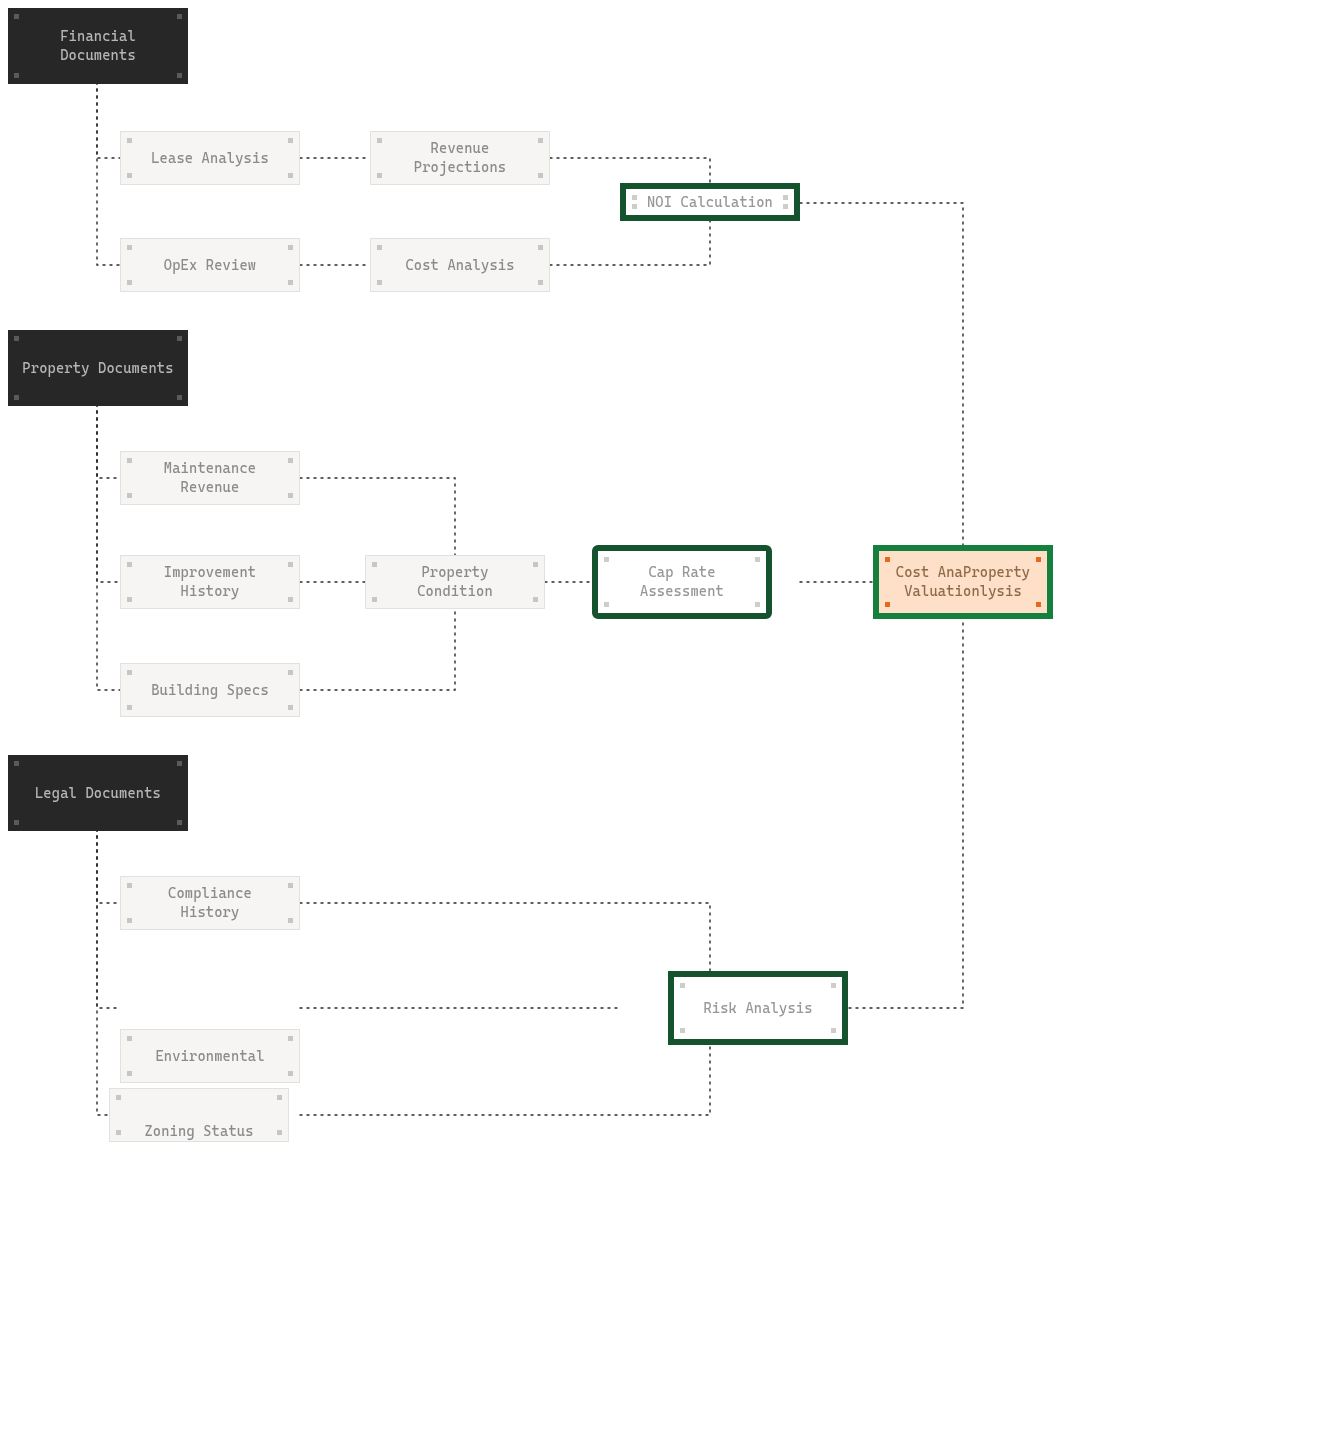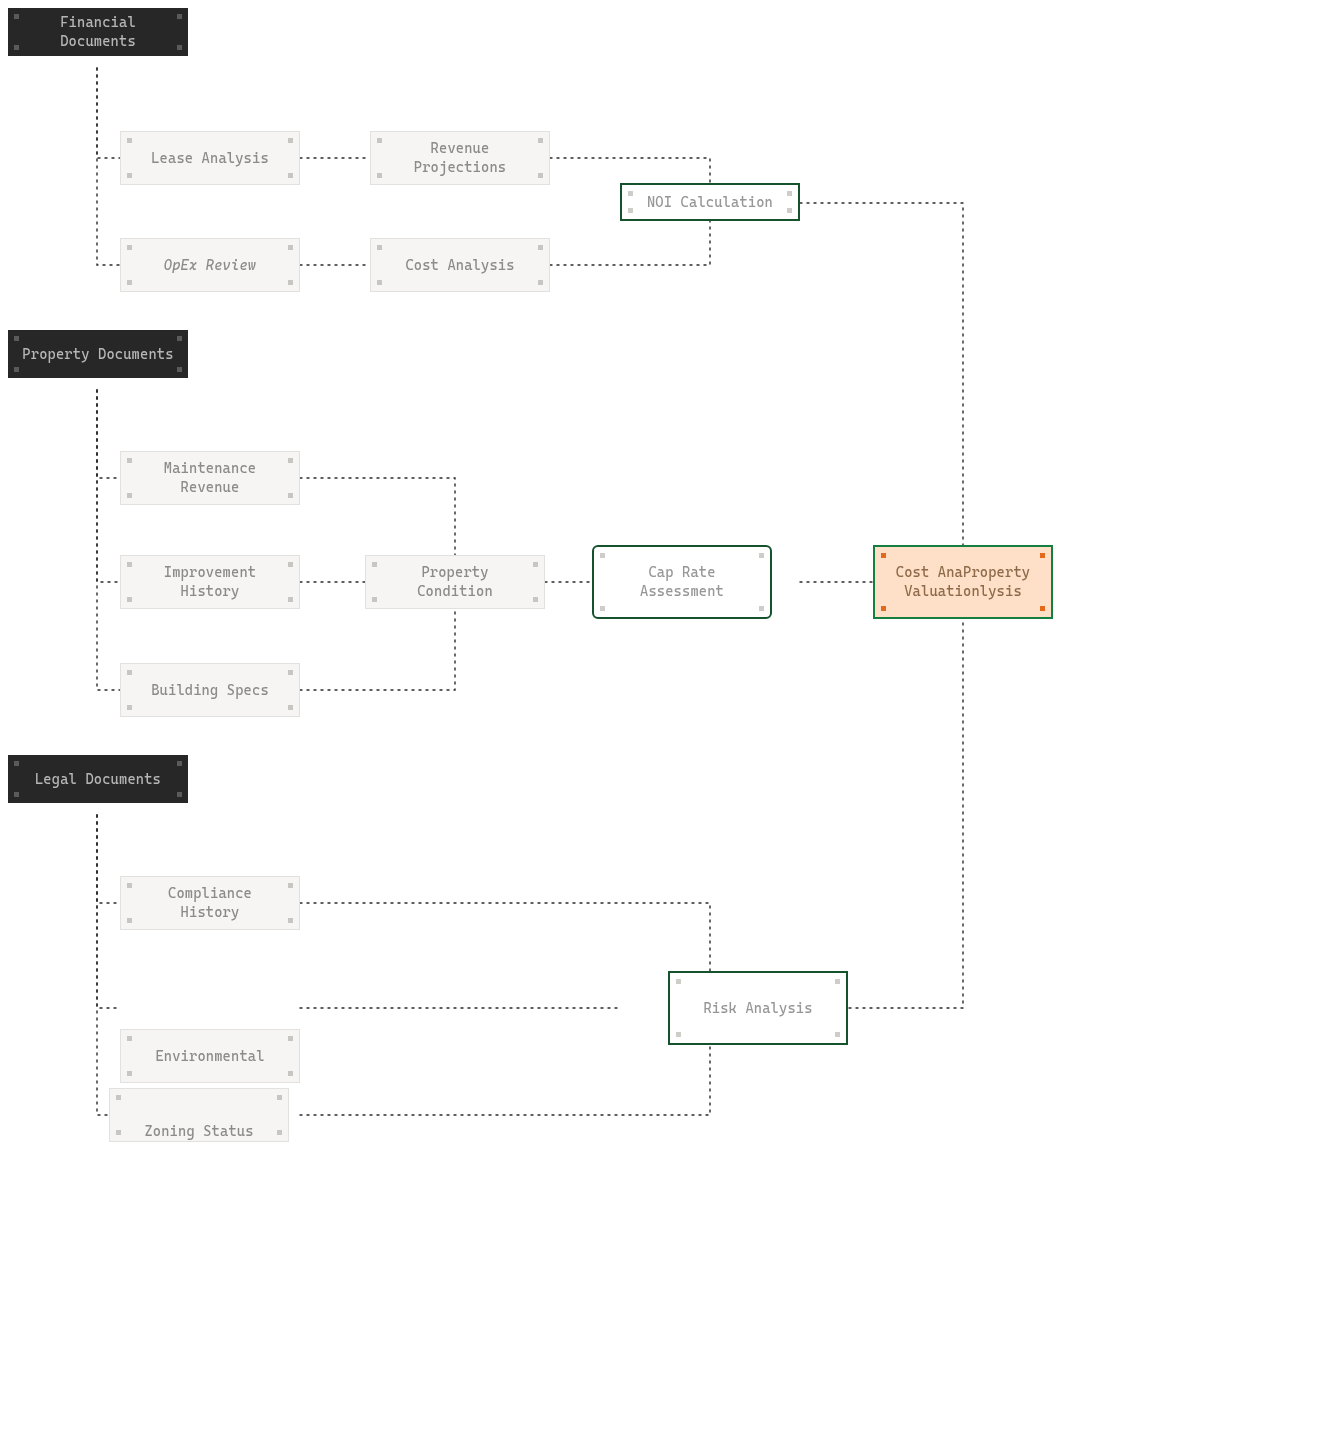--- a/index.html
+++ b/index.html
@@ -45,49 +45,49 @@
   }
   .node::before { top: 6px; left: 6px; }
   .node::after  { top: 6px; right: 6px; }
   .node .cr-a   { bottom: 6px; left: 6px; }
   .node .cr-b   { bottom: 6px; right: 6px; }
 
   .node-dark {
     background: #272727;
     color: #b6b6b6;
     width: 180px;
-    height: 48px;
+    height: 76px;
   }
   .node-dark::before, .node-dark::after,
   .node-dark .cr-a, .node-dark .cr-b { background: #5a5a5a; }
 
   .node-light {
     background: #f6f5f3;
     color: #8b8b8b;
     border: 1px solid #e3e1de;
     width: 180px;
     height: 54px;
   }
   .node-light::before, .node-light::after,
   .node-light .cr-a, .node-light .cr-b { background: #c8c6c2; }
 
   .node-white {
     background: #ffffff;
     color: #979797;
-    border: 2px solid #14532d;
+    border: 6px solid #14532d;
     width: 180px;
     height: 74px;
   }
   .node-white::before, .node-white::after,
   .node-white .cr-a, .node-white .cr-b { background: #cfcdca; }
 
   .node-orange {
     background: #fde0c7;
     color: #8f6a4a;
-    border: 2px solid #15803d;
+    border: 6px solid #15803d;
     width: 180px;
     height: 74px;
   }
   .node-orange::before, .node-orange::after,
   .node-orange .cr-a, .node-orange .cr-b { background: #e36a1c; }
 </style>
 </head>
 <body>
 
 <div class="canvas">
@@ -156,21 +156,21 @@
   <div class="node node-light" style="left:120px; top:131px;">
     <span class="cr-a"></span>
       <span class="cr-b"></span>
     <span>Lease Analysis</span>
   </div>
   <div class="node node-light" style="left:370px; top:131px;">
     <span class="cr-a"></span>
       <span class="cr-b"></span>
     <span>Revenue Projections</span>
   </div>
-  <div class="node node-light" style="left:120px; top:238px;font-style:italic;">
+  <div class="node node-light" style="left:120px; top:238px;">
     <span class="cr-a"></span>
       <span class="cr-b"></span>
     <span>OpEx Review</span>
   </div>
   <div class="node node-light" style="left:370px; top:238px;">
     <span class="cr-a"></span>
       <span class="cr-b"></span>
     <span>Cost Analysis</span>
   </div>
   <div class="node node-white" style="left:620px; top:183px; height:38px;">

